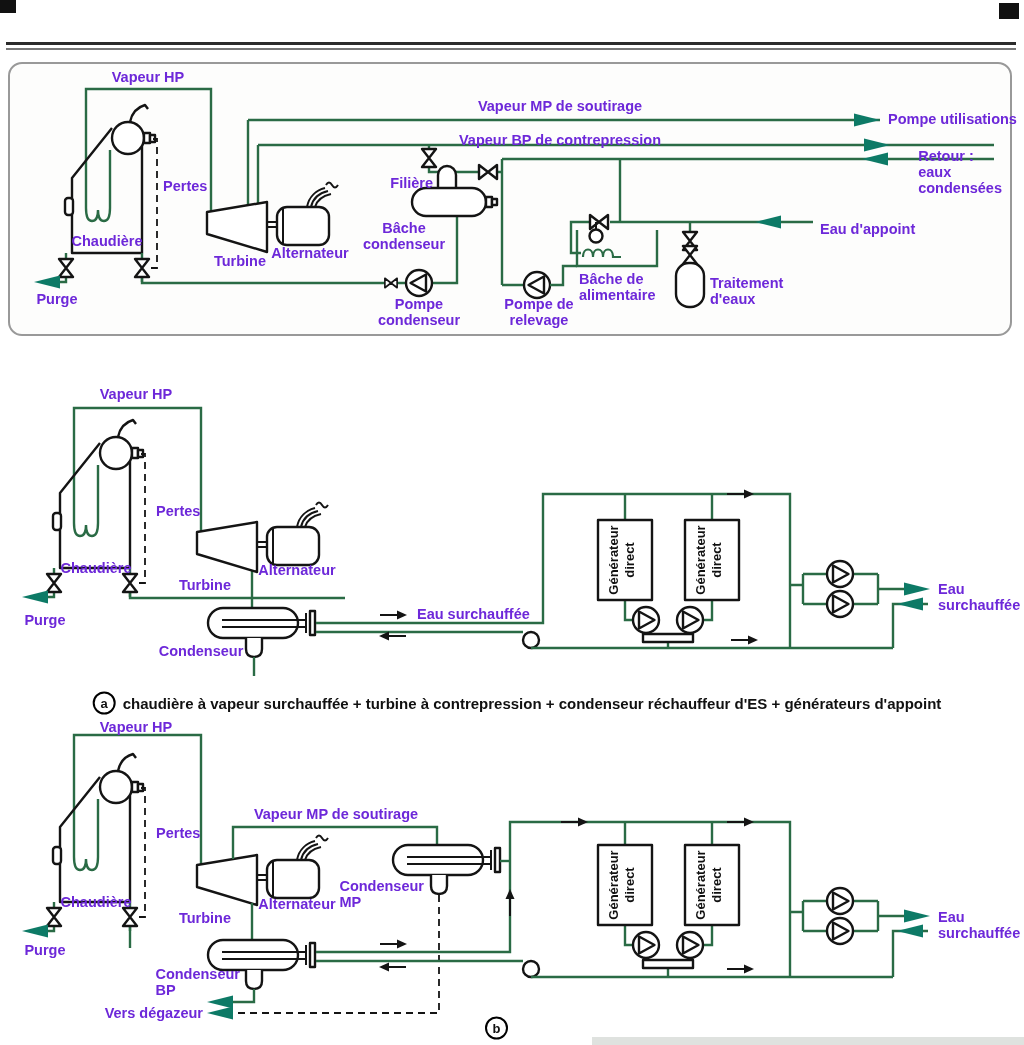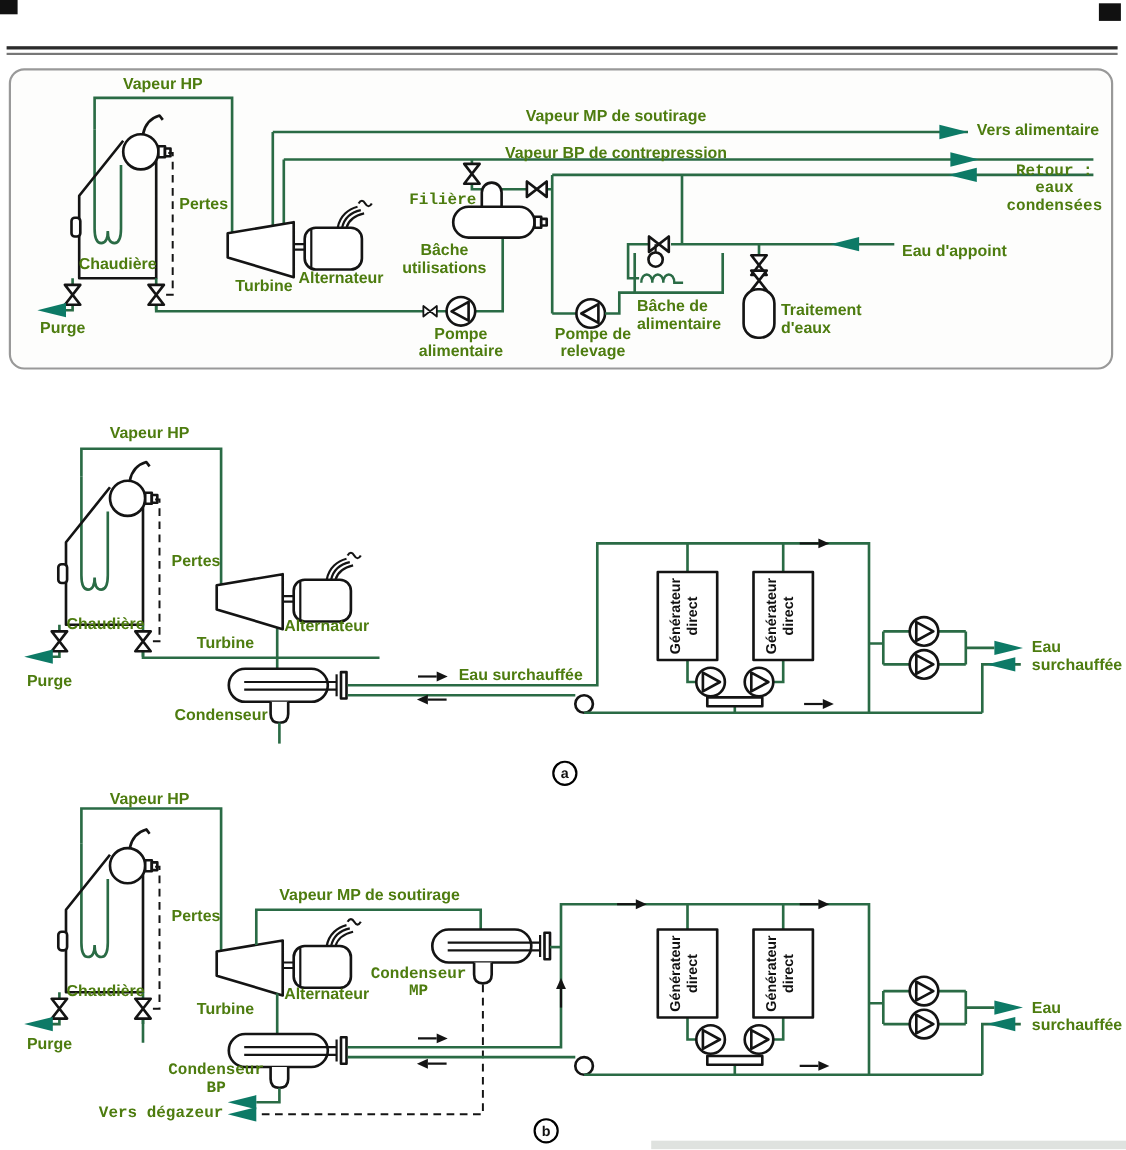--- a/index.html
+++ b/index.html
@@ -7,25 +7,25 @@
         font-family:"Liberation Sans",sans-serif;}
   .corner{position:absolute;background:#111;}
   .title{position:absolute;left:0;top:8px;width:100%;text-align:center;
          font:bold 26px "Liberation Sans",sans-serif;color:#111;letter-spacing:.2px;}
   .title-rule{position:absolute;left:6px;top:42px;width:1010px;height:3px;
          border-top:3px solid #2b2b2b;border-bottom:2px solid #777;}
   .panel{position:absolute;border:2px solid #999;border-radius:14px;background:#fdfdfc;}
   #panel1{left:8px;top:62px;width:1000px;height:270px;}
   .fig-caption{position:absolute;left:10px;top:340px;font:bold 15.5px "Liberation Sans",sans-serif;color:#111;}
   svg{position:absolute;left:0;top:0;overflow:visible;}
-  .lbl{position:absolute;font:bold 14.5px "Liberation Sans",sans-serif;color:#4d7c0f;
+  .lbl{position:absolute;font:bold 14.5px "Liberation Sans",sans-serif;color:#6d28d9;
        white-space:pre-line;line-height:1.12;}
   .cc{transform:translate(-50%,-50%);text-align:center;}
   .lm{transform:translate(0,-50%);text-align:left;}
-  .rm{transform:translate(-100%,-50%);text-align:center;font-family:Liberation Mono, monospace;}
+  .rm{transform:translate(-100%,-50%);text-align:left;}
   .capt{position:absolute;transform:translate(-50%,-50%);display:flex;align-items:center;
         font:bold 15px "Liberation Sans",sans-serif;color:#111;white-space:nowrap;}
   .circ{display:inline-flex;width:19px;height:19px;border:2px solid #000;border-radius:50%;
         align-items:center;justify-content:center;font:bold 13px "Liberation Sans",sans-serif;
         margin-right:7px;flex:0 0 auto;}
   .artifact{position:absolute;background:#c4cac4;opacity:.55;}
   
   .pipe{stroke:#2a6b45;stroke-width:2.4;fill:none;}
   .pipe-t{stroke:#2a6b45;stroke-width:2.2;fill:none;}
   .blk{stroke:#141414;stroke-width:2.4;fill:none;stroke-linejoin:round;}
@@ -238,28 +238,28 @@
     </g>
   </svg>
 
   <div class="lbl cc" style="left:148px;top:77px">Vapeur HP</div>
   <div class="lbl lm" style="left:163px;top:186px">Pertes</div>
   <div class="lbl cc" style="left:107px;top:241px">Chaudière</div>
   <div class="lbl cc" style="left:57px;top:299px">Purge</div>
   <div class="lbl cc" style="left:240px;top:261px">Turbine</div>
   <div class="lbl cc" style="left:310px;top:253px">Alternateur</div>
   <div class="lbl cc" style="left:560px;top:106px">Vapeur MP de soutirage</div>
-  <div class="lbl lm" style="left:888px;top:119px">Vers alimentaire</div>
+  <div class="lbl lm" style="left:888px;top:119px">Pompe utilisations</div>
   <div class="lbl cc" style="left:560px;top:140px">Vapeur BP de contrepression</div>
   <div class="lbl rm" style="left:1002px;top:172px">Retour : eaux condensées</div>
   <div class="lbl rm" style="left:433px;top:183px">Filière</div>
   <div class="lbl cc" style="left:404px;top:236px">Bâche
-utilisations</div>
+condenseur</div>
   <div class="lbl cc" style="left:419px;top:312px">Pompe
-alimentaire</div>
+condenseur</div>
   <div class="lbl cc" style="left:539px;top:312px">Pompe de
 relevage</div>
   <div class="lbl lm" style="left:579px;top:287px">Bâche de
 alimentaire</div>
   <div class="lbl lm" style="left:710px;top:291px">Traitement
 d'eaux</div>
   <div class="lbl lm" style="left:820px;top:229px">Eau d'appoint</div>
 
 
   <div class="lbl cc" style="left:136px;top:394px">Vapeur HP</div>
@@ -267,20 +267,21 @@
   <div class="lbl cc" style="left:96px;top:568px">Chaudière</div>
   <div class="lbl cc" style="left:45px;top:620px">Purge</div>
   <div class="lbl cc" style="left:205px;top:585px">Turbine</div>
   <div class="lbl cc" style="left:297px;top:570px">Alternateur</div>
   <div class="lbl cc" style="left:201px;top:651px">Condenseur</div>
   <div class="lbl lm" style="left:417px;top:614px">Eau surchauffée</div>
   <div class="lbl lm" style="left:938px;top:597px">Eau
 surchauffée</div>
   <div class="capt" style="left:517px;top:703px">
     <span class="circ">a</span>
+    <span>chaudière à vapeur surchauffée + turbine à contrepression + condenseur réchauffeur d'ES + générateurs d'appoint</span>
   </div>
 
   <div class="lbl cc" style="left:136px;top:727px">Vapeur HP</div>
   <div class="lbl lm" style="left:156px;top:833px">Pertes</div>
   <div class="lbl cc" style="left:96px;top:902px">Chaudière</div>
   <div class="lbl cc" style="left:45px;top:950px">Purge</div>
   <div class="lbl cc" style="left:205px;top:918px">Turbine</div>
   <div class="lbl cc" style="left:297px;top:904px">Alternateur</div>
   <div class="lbl cc" style="left:336px;top:814px">Vapeur MP de soutirage</div>
   <div class="lbl rm" style="left:424px;top:894px">Condenseur

